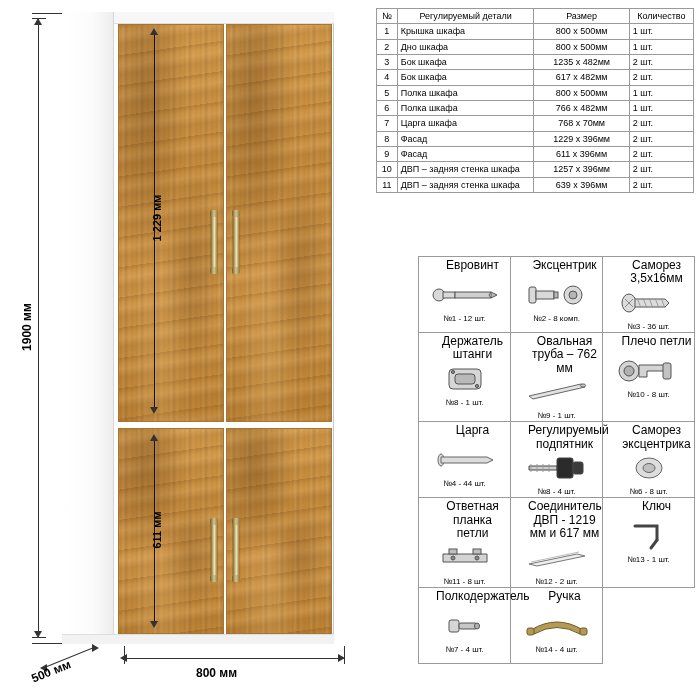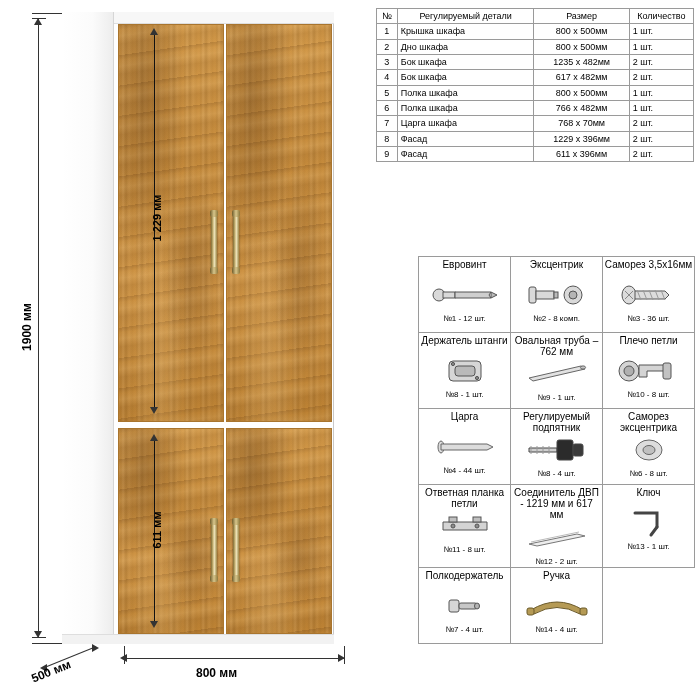--- a/index.html
+++ b/index.html
@@ -207,25 +207,26 @@
   }
   #hardware td {
     border: 1px solid #9a9a9a;
     width: 92px;
     height: 76px;
     vertical-align: top;
     padding: 2px 1px 1px 1px;
     text-align: center;
   }
   .hw-title {
-    font-size: 10px;
+    font-size: 12px;
     line-height: 1.12;
     color: #000;
     min-height: 19px;
     display: block;
+    padding-left: 16px;
   }
   .hw-art {
     display: block;
     height: 34px;
     margin: 1px auto 0 auto;
   }
   .hw-qty {
     font-size: 8px;
     color: #000;
     display: block;
@@ -351,20 +352,32 @@
         <td class="c-name">Фасад</td>
         <td class="c-size">1229 х 396мм</td>
         <td class="c-qty">2 шт.</td>
       </tr>
       <tr>
         <td class="c-num">9</td>
         <td class="c-name">Фасад</td>
         <td class="c-size">611 х 396мм</td>
         <td class="c-qty">2 шт.</td>
       </tr>
+      <tr>
+        <td class="c-num">10</td>
+        <td class="c-name">ДВП – задняя стенка шкафа</td>
+        <td class="c-size">1257 х 396мм</td>
+        <td class="c-qty">2 шт.</td>
+      </tr>
+      <tr>
+        <td class="c-num">11</td>
+        <td class="c-name">ДВП – задняя стенка шкафа</td>
+        <td class="c-size">639 х 396мм</td>
+        <td class="c-qty">2 шт.</td>
+      </tr>
     </tbody>
   </table>
 
   <table id="hardware">
     <tbody>
 
       <tr>
         <td>
           <span class="hw-title">Евровинт</span>
           <span class="hw-art">

